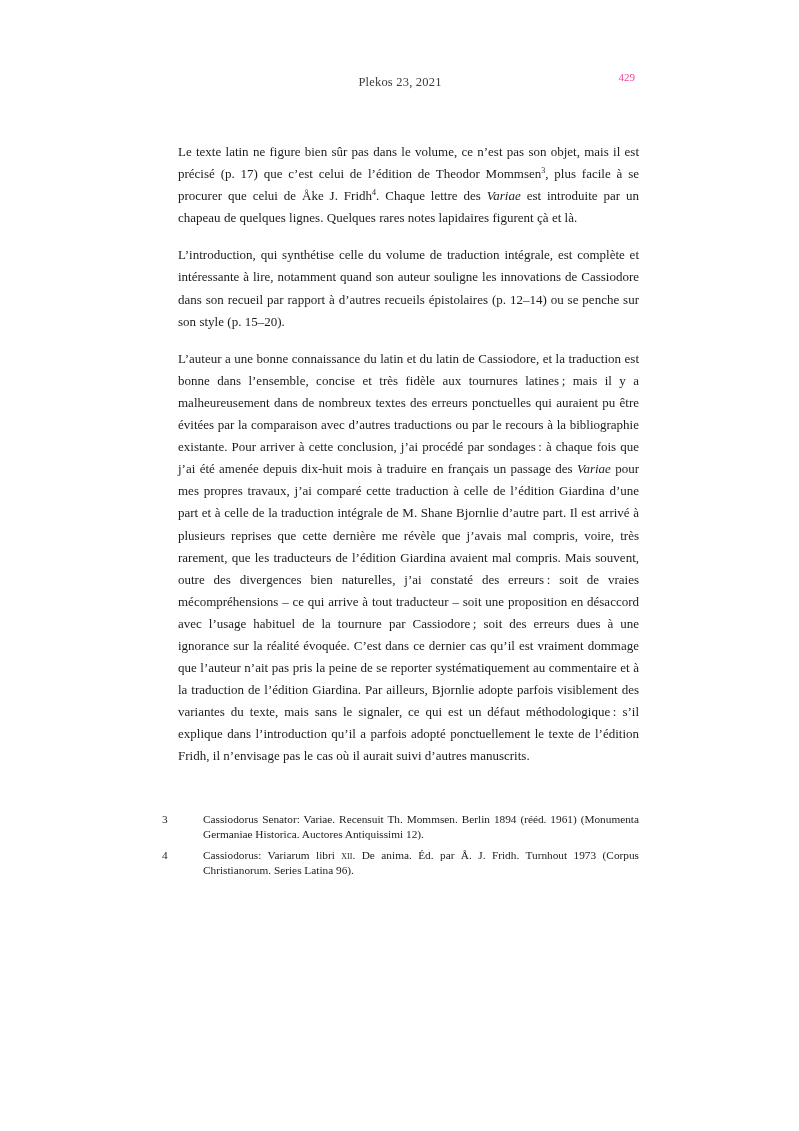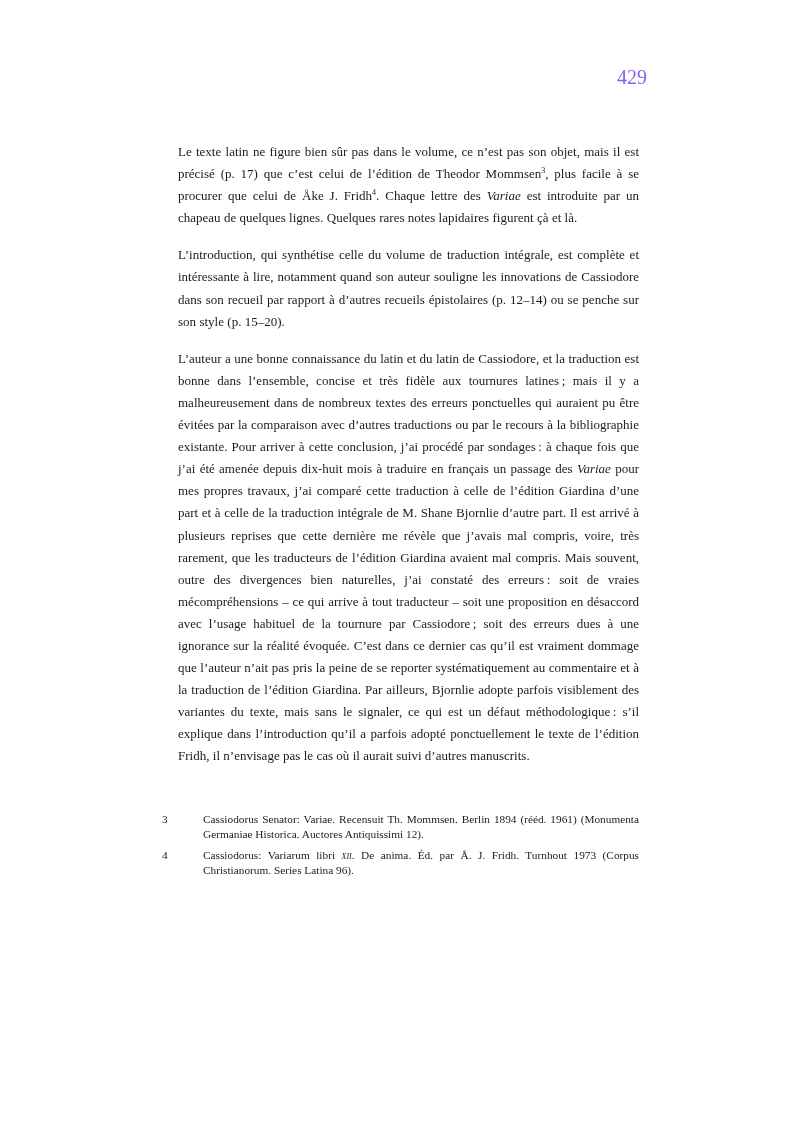--- a/index.html
+++ b/index.html
@@ -36,23 +36,23 @@
     text-align: center;
     font-size: 12.5px;
     letter-spacing: 0.2px;
     color: #3a3a3a;
     line-height: 16px;
   }
 
   .page-number {
     position: absolute;
     top: 68px;
-    right: 152px;
-    font-size: 20px;
-    color: #8b5cf6;
+    right: 164px;
+    font-size: 11px;
+    color: #ec4899;
     line-height: 18px;
     text-align: right;
   }
 
   
   .body-col {
     position: absolute;
     top: 141px;
     left: 162px;
     width: 477px;
@@ -115,28 +115,30 @@
     line-height: 14.6px;
   }
 
   .footnote-text {
     display: block;
   }
 
   .smallcaps {
     font-variant: small-caps;
     font-size: 1.06em;
-    font-style: italic;
   }
 </style>
 </head>
 <body>
 
 <div class="page">
 
+  <div class="running-head">
+    <div class="running-head-title">Plekos 23, 2021</div>
+  </div>
 
   <div class="page-number">429</div>
 
   <div class="body-col">
     <p class="para">Le texte latin ne figure bien sûr pas dans le volume, ce n’est pas son objet, mais il est précisé (p. 17) que c’est celui de l’édition de Theodor Mommsen<sup>3</sup>, plus facile à se procurer que celui de Åke J. Fridh<sup>4</sup>. Chaque lettre des <i>Variae</i> est introduite par un chapeau de quelques lignes. Quelques rares notes lapidaires figurent çà et là.</p>
     <p class="para">L’introduction, qui synthétise celle du volume de traduction intégrale, est complète et intéressante à lire, notamment quand son auteur souligne les innovations de Cassiodore dans son recueil par rapport à d’autres recueils épistolaires (p. 12–14) ou se penche sur son style (p. 15–20).</p>
     <p class="para">L’auteur a une bonne connaissance du latin et du latin de Cassiodore, et la traduction est bonne dans l’ensemble, concise et très fidèle aux tournures latines ; mais il y a malheureusement dans de nombreux textes des erreurs ponctuelles qui auraient pu être évitées par la comparaison avec d’autres traductions ou par le recours à la bibliographie existante. Pour arriver à cette conclusion, j’ai procédé par sondages : à chaque fois que j’ai été amenée depuis dix-huit mois à traduire en français un passage des <i>Variae</i> pour mes propres travaux, j’ai comparé cette traduction à celle de l’édition Giardina d’une part et à celle de la traduction intégrale de M. Shane Bjornlie d’autre part. Il est arrivé à plusieurs reprises que cette dernière me révèle que j’avais mal compris, voire, très rarement, que les traducteurs de l’édition Giardina avaient mal compris. Mais souvent, outre des divergences bien naturelles, j’ai constaté des erreurs : soit de vraies mécompréhensions – ce qui arrive à tout traducteur – soit une proposition en désaccord avec l’usage habituel de la tournure par Cassiodore ; soit des erreurs dues à une ignorance sur la réalité évoquée. C’est dans ce dernier cas qu’il est vraiment dommage que l’auteur n’ait pas pris la peine de se reporter systématiquement au commentaire et à la traduction de l’édition Giardina. Par ailleurs, Bjornlie adopte parfois visiblement des variantes du texte, mais sans le signaler, ce qui est un défaut méthodologique : s’il explique dans l’introduction qu’il a parfois adopté ponctuellement le texte de l’édition Fridh, il n’envisage pas le cas où il aurait suivi d’autres manuscrits.</p>
   </div>
 
   <div class="footnotes">

